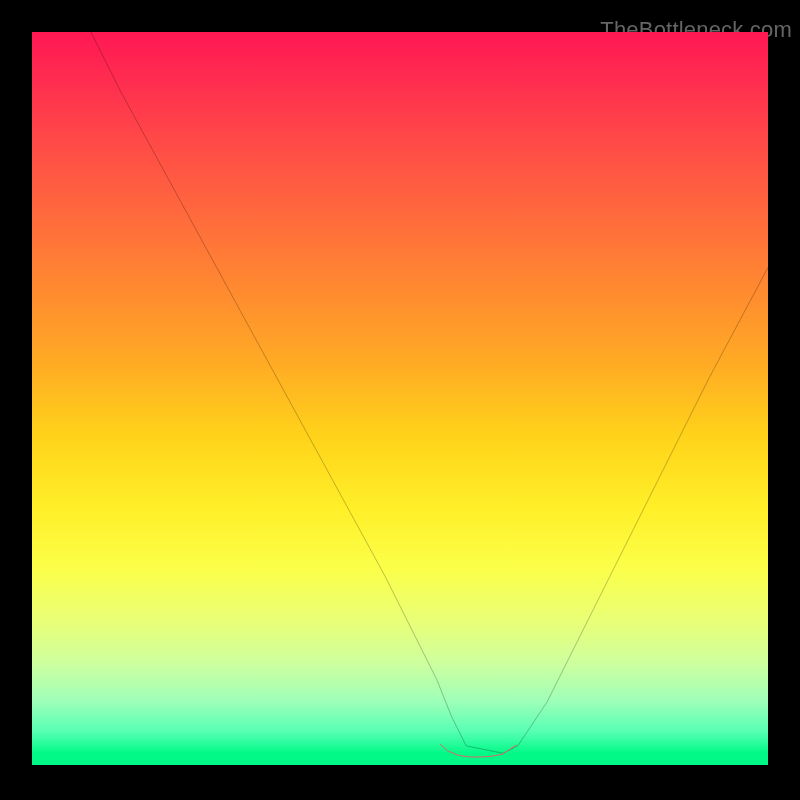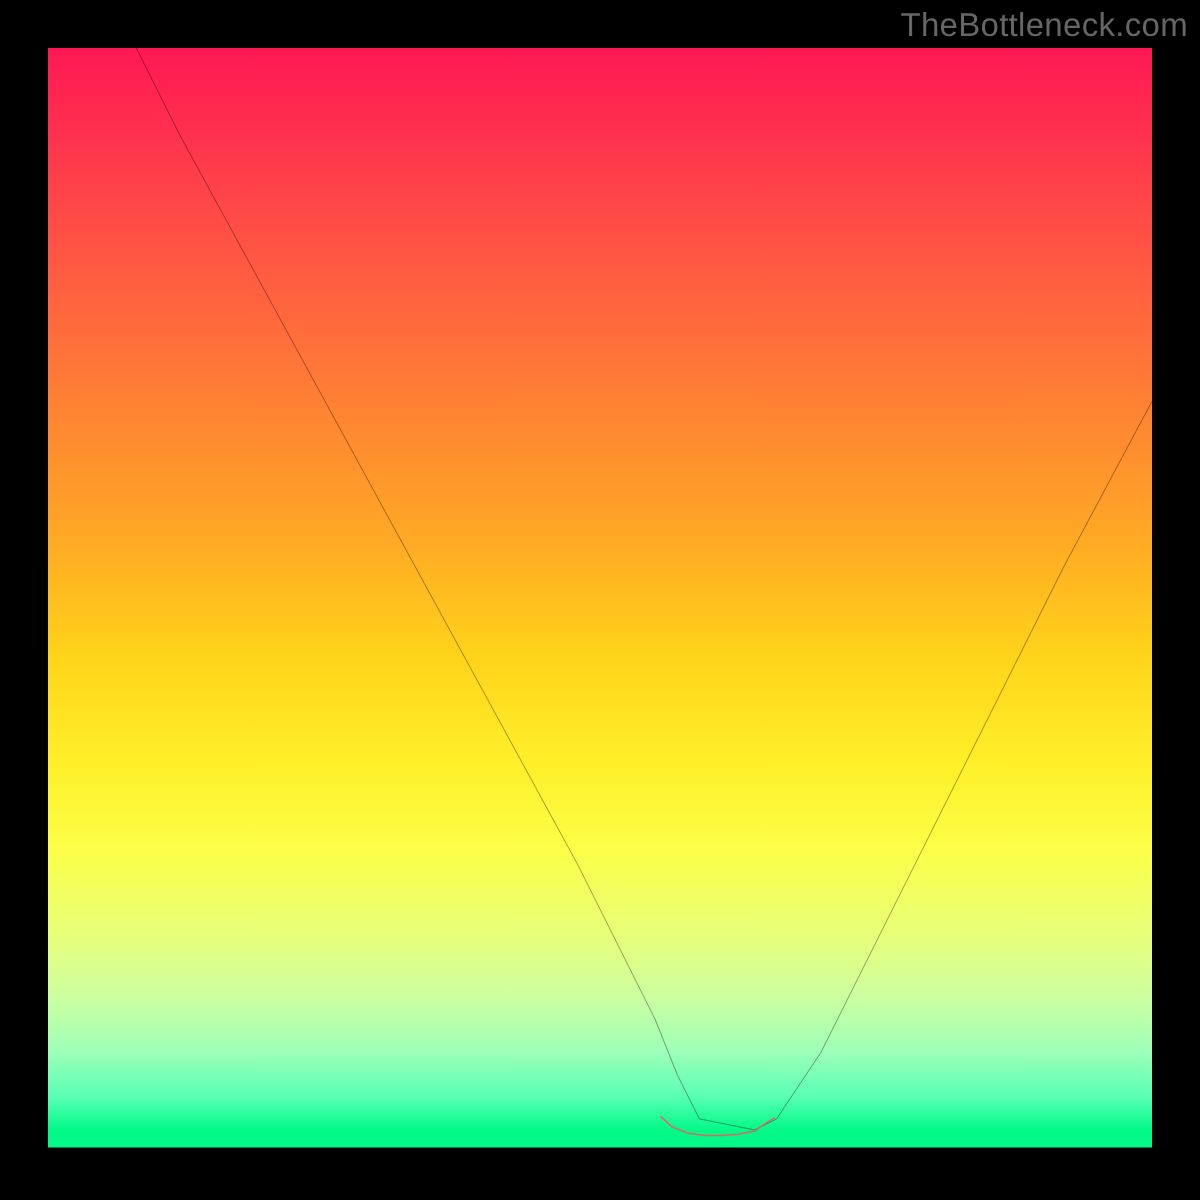--- a/index.html
+++ b/index.html
@@ -12,21 +12,21 @@
     font-family: Arial, Helvetica, sans-serif;
   }
   .frame {
     position: relative;
     width: 800px;
     height: 800px;
     background: #000;
   }
   .watermark {
     position: absolute;
-    top: 4px;
+    top: 17px;
     right: 8px;
     color: #666;
     font-size: 22px;
     font-weight: 500;
     letter-spacing: 0.2px;
     user-select: none;
   }
   .plot {
     position: absolute;
     left: 32px;

